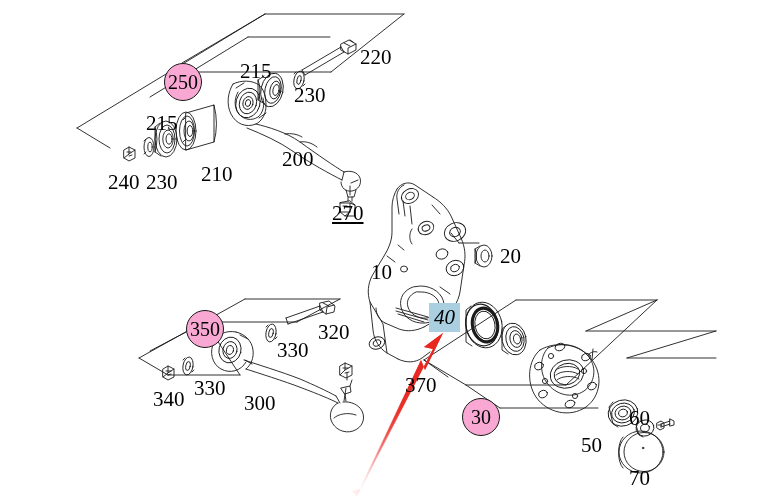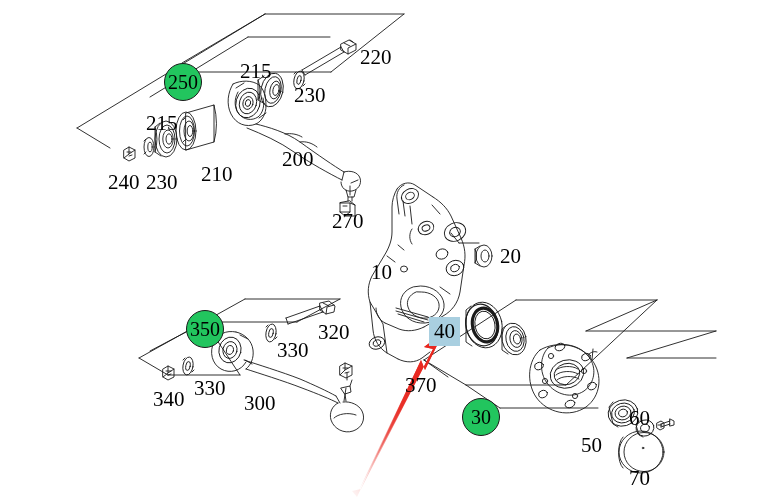--- a/index.html
+++ b/index.html
@@ -4,21 +4,21 @@
 <style>
   html,body{margin:0;padding:0;background:#ffffff;}
   body{width:760px;height:497px;overflow:hidden;
        font-family:"Liberation Sans",sans-serif;}
   #stage{position:relative;width:760px;height:497px;background:#fff;}
   #stage svg{position:absolute;left:0;top:0;}
   .lbl{position:absolute;font-family:"Liberation Serif",serif;
        font-size:21px;color:#000;line-height:1;white-space:nowrap;}
   .hl{background:#a9cfe0;padding:2px 5px 3px 5px;}
   .bubble{position:absolute;border:1.3px solid #1a1a1a;border-radius:50%;
-          background:#22c55e;display:flex;align-items:center;justify-content:center;
+          background:#f9a8d4;display:flex;align-items:center;justify-content:center;
           font-family:"Liberation Serif",serif;font-size:20px;color:#000;}
 </style>
 </head>
 <body>
 
 <div id="stage">
 
 <svg width="760" height="497" viewBox="0 0 760 497">
   <defs>
     <linearGradient id="arrowGrad" x1="0" y1="1" x2="0.82" y2="0">
@@ -382,27 +382,27 @@
 <div class="lbl" style="left:146px;top:113px;"><span>215</span></div>
 
 <div class="lbl" style="left:201px;top:146px;margin-top:18px;"><span>210</span></div>
 
 <div class="lbl" style="left:282px;top:149px;"><span>200</span></div>
 
 <div class="lbl" style="left:108px;top:172px;"><span>240</span></div>
 
 <div class="lbl" style="left:146px;top:172px;"><span>230</span></div>
 
-<div class="lbl" style="left:332px;top:211px;"><span>270</span></div>
+<div class="lbl" style="left:332px;top:203px;text-decoration:underline;"><span>270</span></div>
 
 <div class="lbl" style="left:371px;top:262px;"><span>10</span></div>
 
 <div class="lbl" style="left:500px;top:246px;"><span>20</span></div>
 
-<div class="lbl" style="left:429px;top:321px;"><span class="hl">40</span></div>
+<div class="lbl" style="left:429px;top:307px;font-style:italic;"><span class="hl">40</span></div>
 
 <div class="bubble" style="left:186px;top:310px;width:36px;height:36px;">
   <span>350</span>
 </div>
 
 <div class="lbl" style="left:318px;top:322px;"><span>320</span></div>
 
 <div class="lbl" style="left:277px;top:340px;"><span>330</span></div>
 
 

